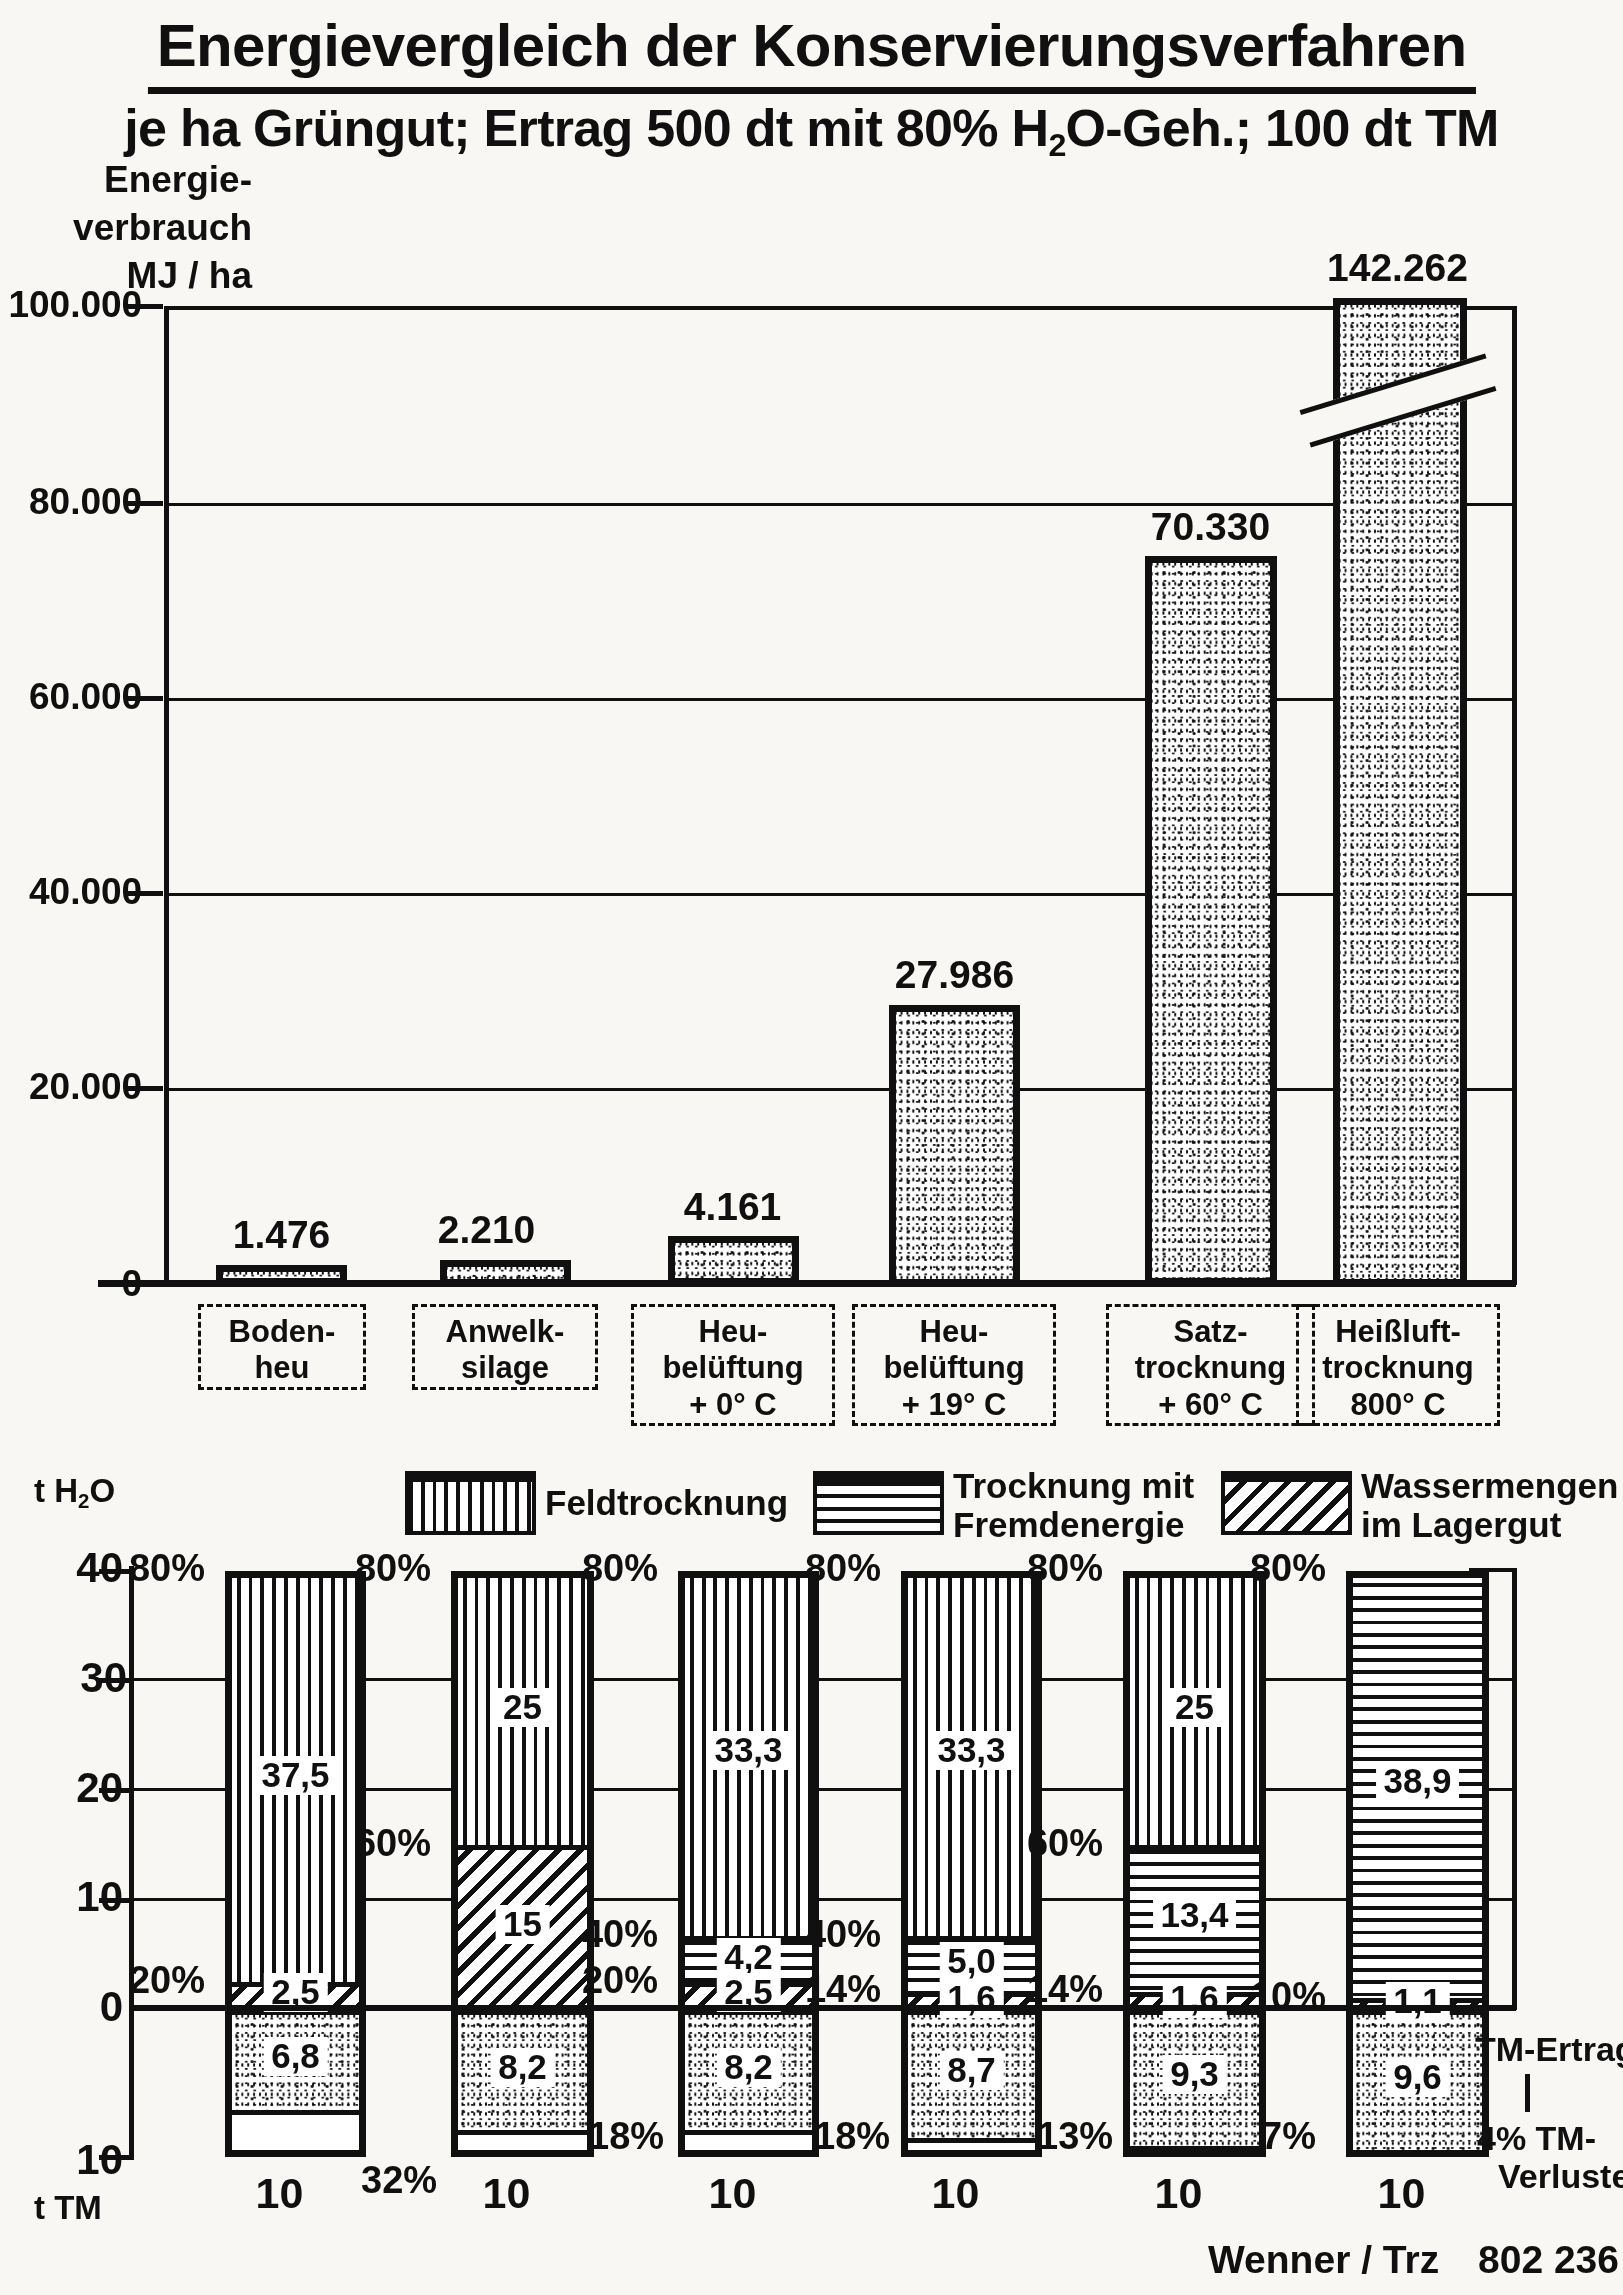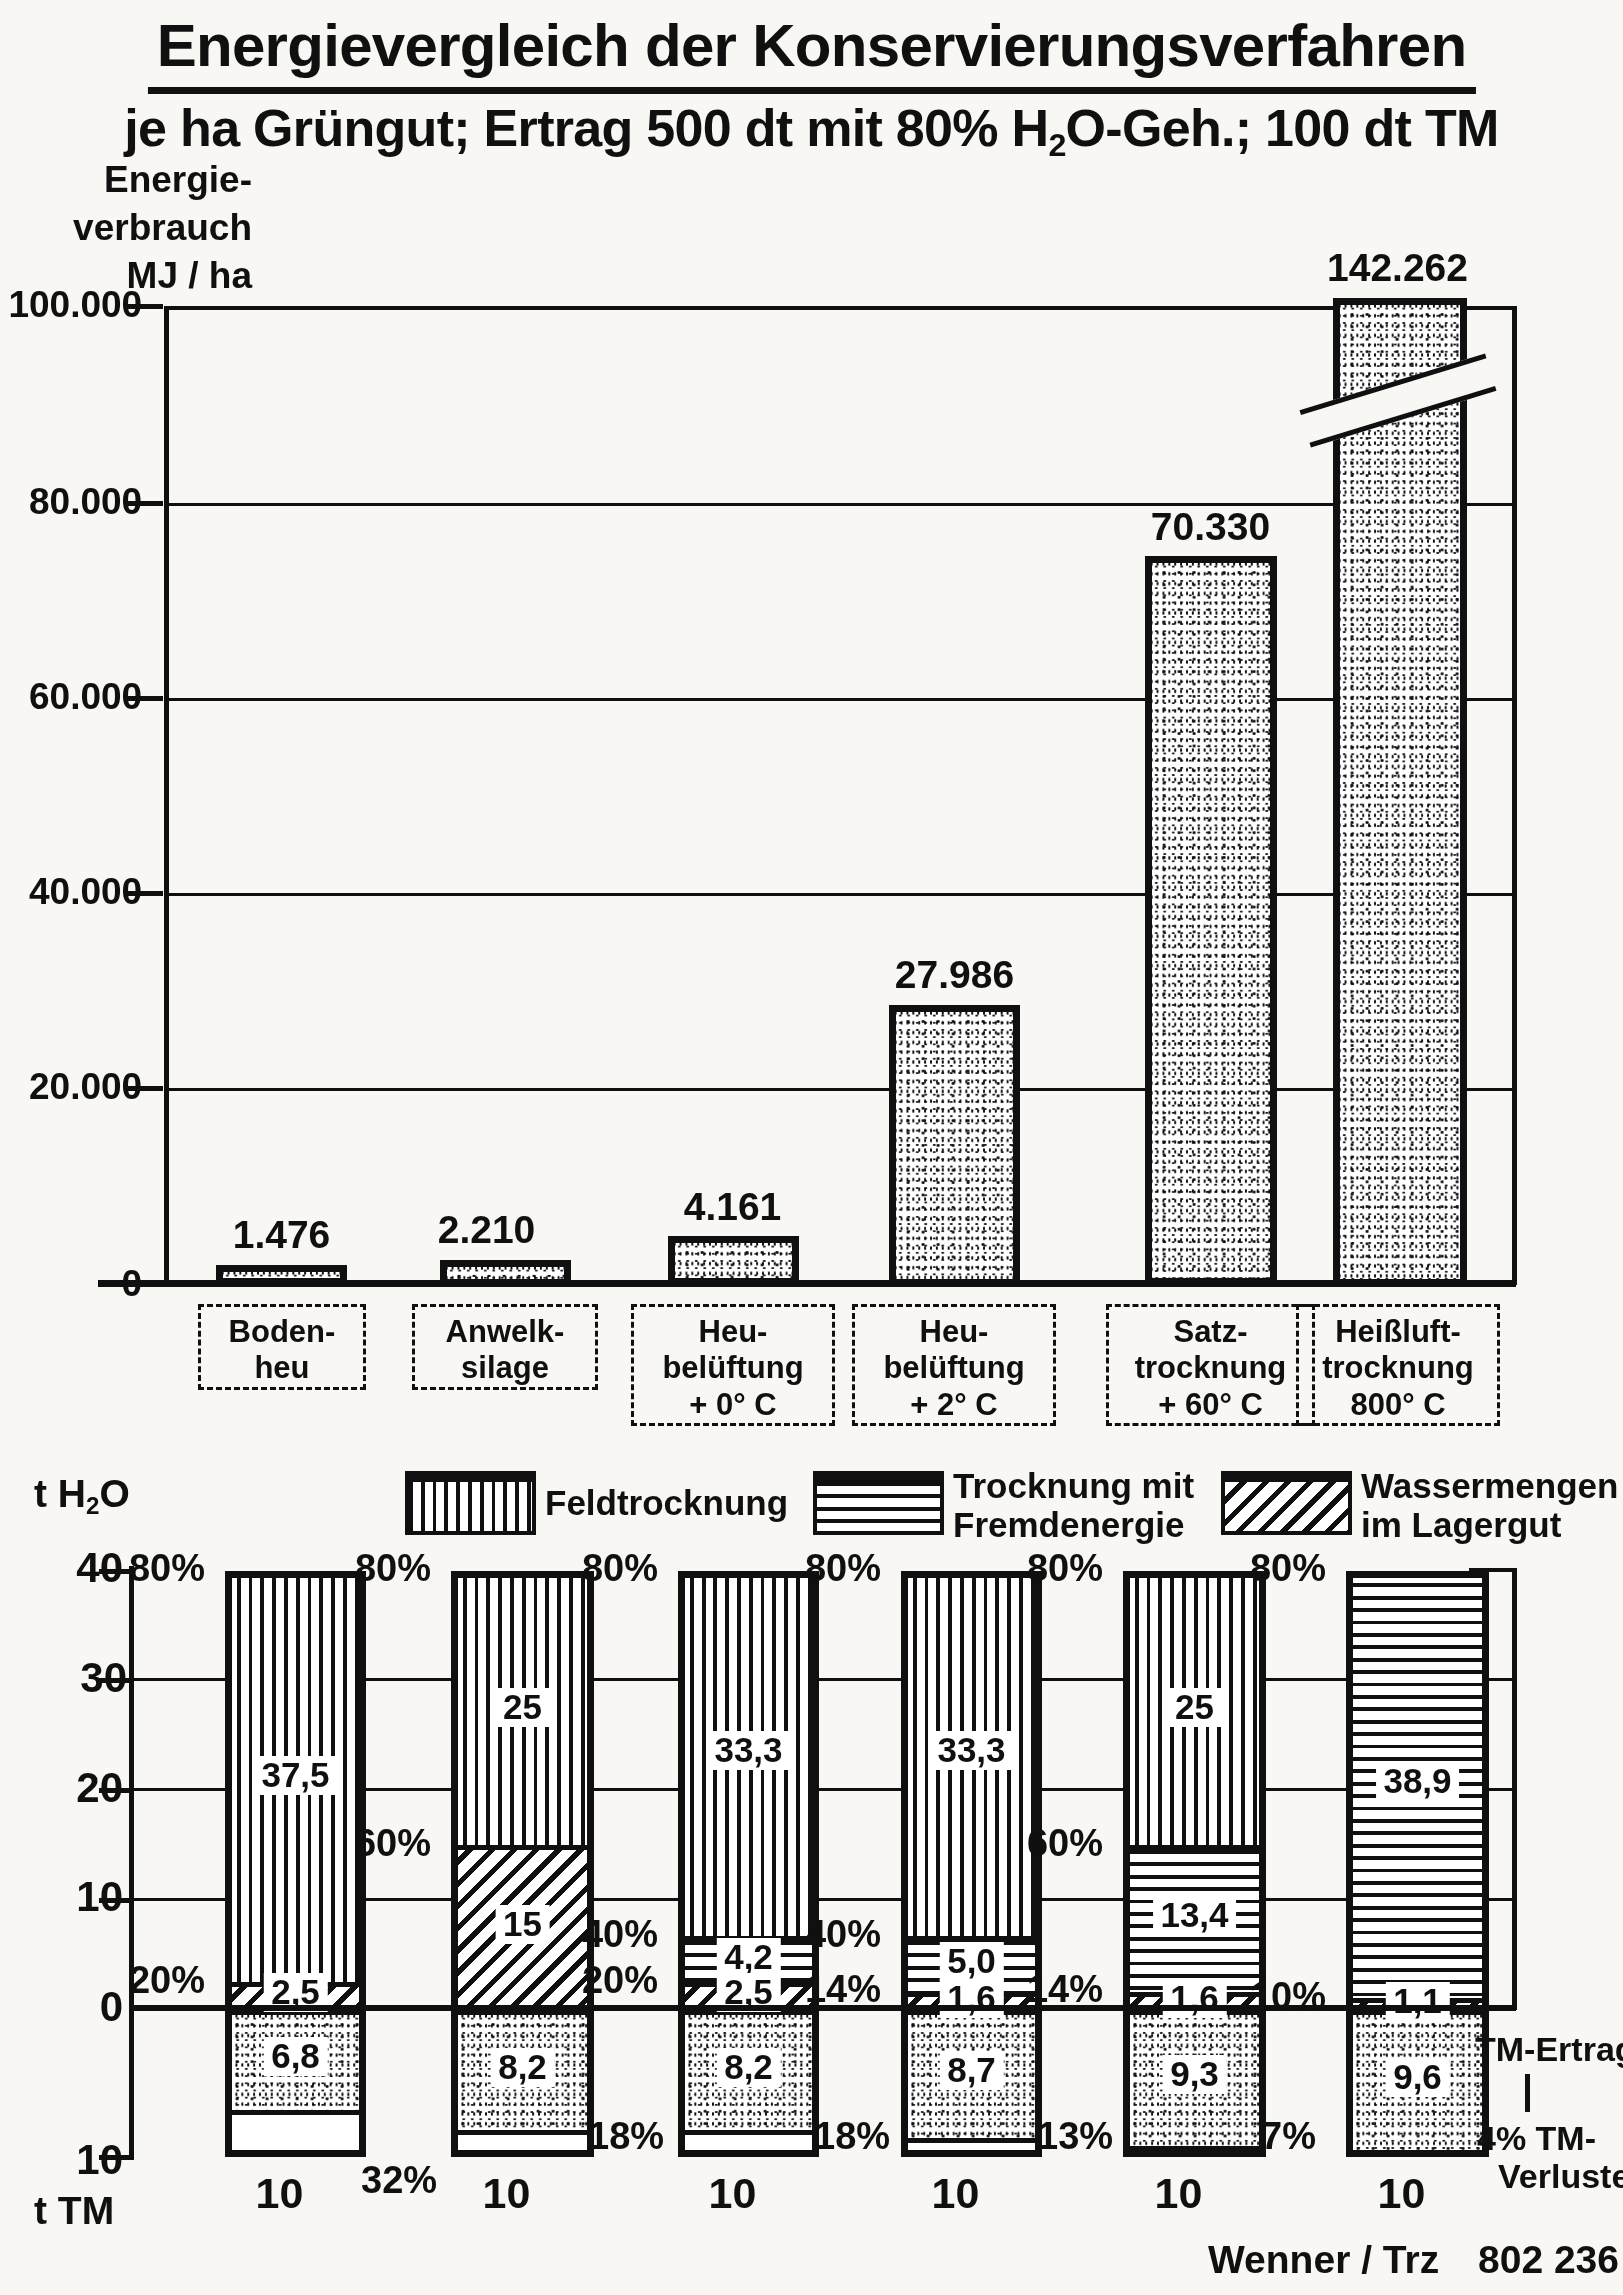--- a/index.html
+++ b/index.html
@@ -40,21 +40,21 @@
          font-size:60px;letter-spacing:-0.7px;white-space:nowrap;
          border-bottom:7.9px solid var(--ink);padding:0 9.2px 7.9px;z-index:3;}
   .subtitle{position:absolute;top:98px;left:50%;transform:translateX(-50%);
          font-size:52px;letter-spacing:-0.7px;white-space:nowrap;z-index:3;}
   .sub2{font-size:0.62em;vertical-align:-0.3em;}
   .axlab{position:absolute;left:36px;top:156px;width:216px;text-align:right;
          font-size:37px;line-height:1.3;z-index:3;}
   .break{position:absolute;left:1301px;top:381px;width:194px;height:29px;
          background:var(--paper);border-top:5.9px solid var(--ink);
          border-bottom:5.9px solid var(--ink);transform:rotate(-17deg);z-index:7;}
-  .unit{position:absolute;font-size:39px;line-height:1;z-index:3;white-space:nowrap;}
+  .unit{position:absolute;font-size:33px;line-height:1;z-index:3;white-space:nowrap;}
   .foot{position:absolute;top:2240px;font-size:39px;line-height:1;z-index:3;white-space:nowrap;}
   .rml{position:absolute;font-size:34px;line-height:1;z-index:3;white-space:nowrap;}
 </style>
 </head>
 <body>
 
 <div class="title"><span>Energievergleich der Konservierungsverfahren</span></div>
 <div class="subtitle"><span>je ha Grüngut; Ertrag 500 dt mit 80% H</span><span class="sub2">2</span><span>O-Geh.; 100 dt TM</span></div>
 
 <div class="axlab">
@@ -109,21 +109,21 @@
   <div>silage</div>
 </div>
 <div class="cat" style="left:631px;top:1304px;width:204px;height:122px;">
   <div>Heu-</div>
   <div>belüftung</div>
   <div>+ 0° C</div>
 </div>
 <div class="cat" style="left:852px;top:1304px;width:204px;height:122px;">
   <div>Heu-</div>
   <div>belüftung</div>
-  <div>+ 2° C</div>
+  <div>+ 19° C</div>
 </div>
 <div class="cat" style="left:1106px;top:1304px;width:209px;height:122px;">
   <div>Satz-</div>
   <div>trocknung</div>
   <div>+ 60° C</div>
 </div>
 <div class="cat" style="left:1296px;top:1304px;width:204px;height:122px;">
   <div>Heißluft-</div>
   <div>trocknung</div>
   <div>800° C</div>

